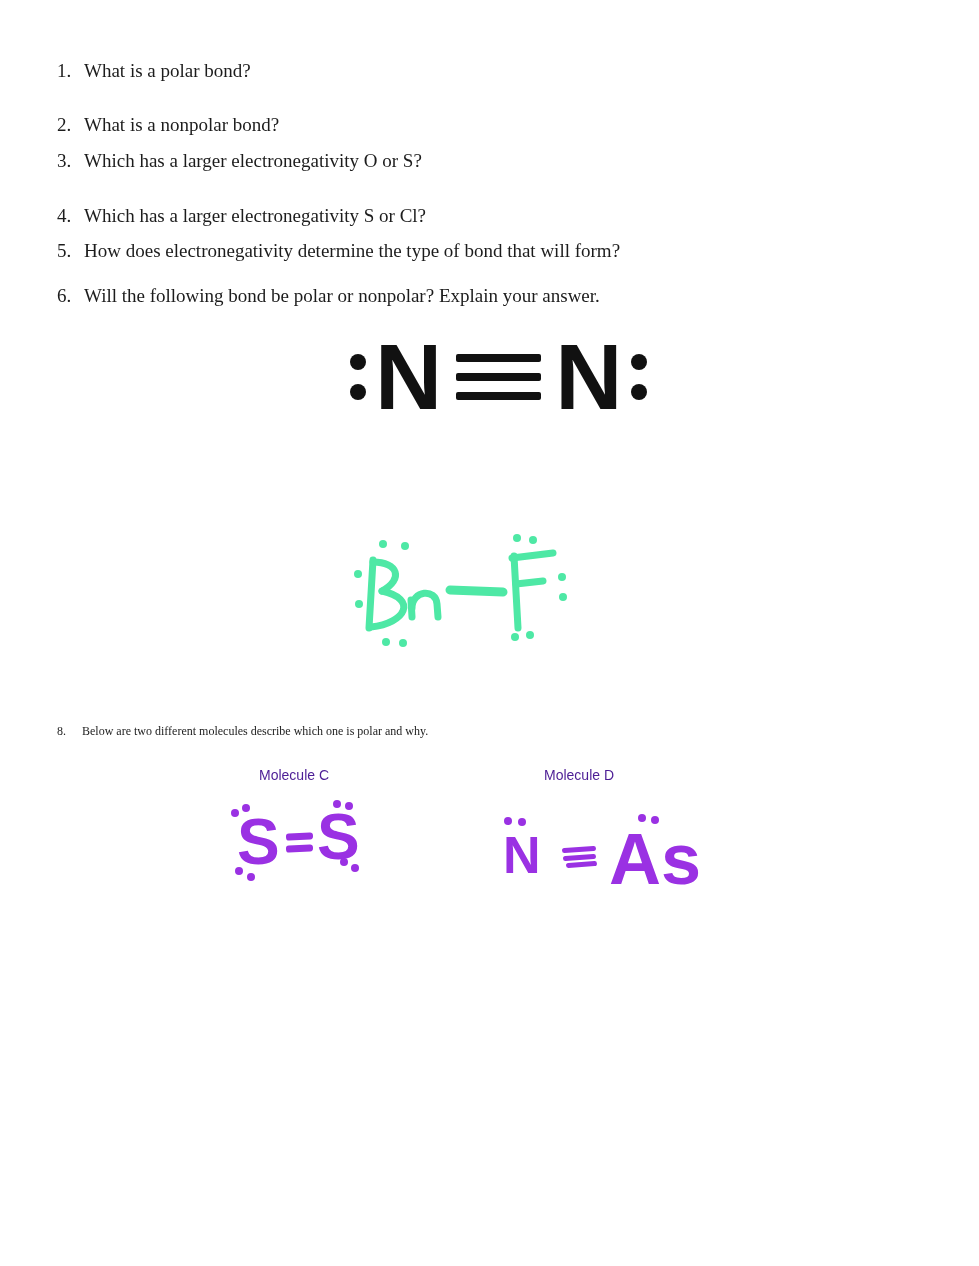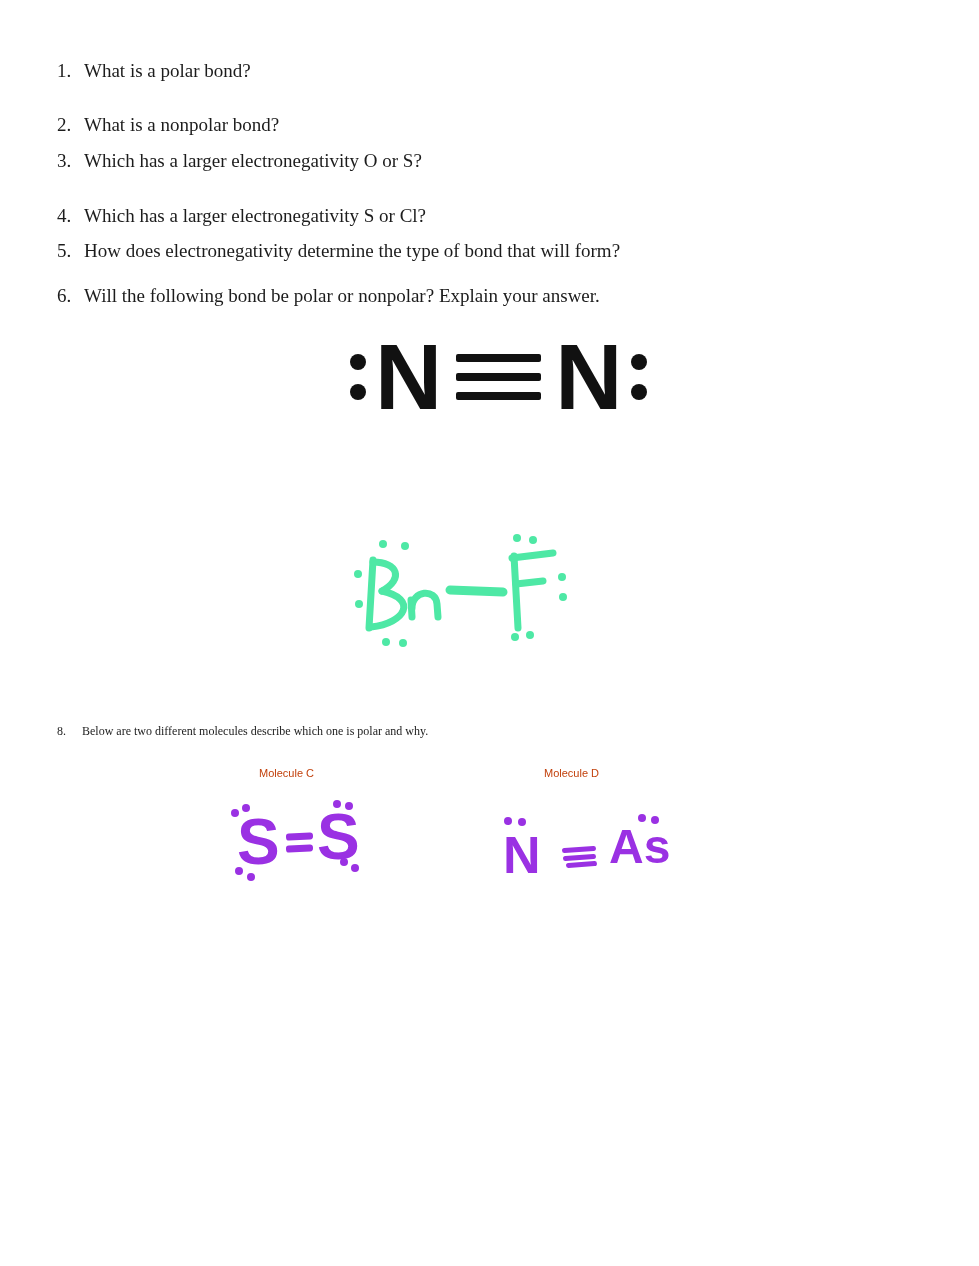--- a/index.html
+++ b/index.html
@@ -24,21 +24,21 @@
   .n2 .bondcol b { display:block; width:85px; height:8px; background:#111; border-radius:2px; }
 
   
   .brf { position:absolute; left:338px; top:520px; }
   .brf path { stroke:#4ee8a5; stroke-width:7; stroke-linecap:round; stroke-linejoin:round; fill:none; }
   .brf path.bond { stroke-width:9; }
   .brf circle { fill:#4ee8a5; }
 
   
   .mol-label { position:absolute; top:767px; font-family:"Liberation Sans", sans-serif;
-               font-size:11px; font-weight:500; color:#c2410c; }
+               font-size:14px; font-weight:500; color:#4c1d95; }
 
   
   .purple-struct { position:absolute; color:#9a31e3; font-family:"Liberation Sans", sans-serif; font-weight:700; }
   .purple-struct .atom { position:absolute; line-height:1; }
   .pdot { position:absolute; width:8px; height:8px; border-radius:50%; background:#9a31e3; }
   .pbar { position:absolute; background:#9a31e3; border-radius:3px; }
   .molc { left:225px; top:795px; width:152px; height:95px; }
   .molc .atom { font-size:64px; }
   .molc .eq { width:27px; height:7px; transform:rotate(-3deg); }
   .mold { left:495px; top:800px; width:200px; height:88px; }
@@ -127,16 +127,16 @@
 
   <div class="purple-struct mold" aria-label="N≡As">
     <div class="pdot" style="left:9px;  top:17px"></div>
     <div class="pdot" style="left:23px; top:18px"></div>
     <span class="atom" style="left:8px; top:29px; font-size:52px">N</span>
     <div class="pbar tb" style="left:67px; top:47px; width:34px"></div>
     <div class="pbar tb" style="left:68px; top:55px; width:33px"></div>
     <div class="pbar tb" style="left:71px; top:62px; width:31px"></div>
     <div class="pdot" style="left:143px; top:14px"></div>
     <div class="pdot" style="left:156px; top:16px"></div>
-    <span class="atom" style="left:114px; top:23px; font-size:48px">As</span>
+    <span class="atom" style="left:114px; top:23px; font-size:72px">As</span>
   </div>
 
 </div>
 
 </body></html>

